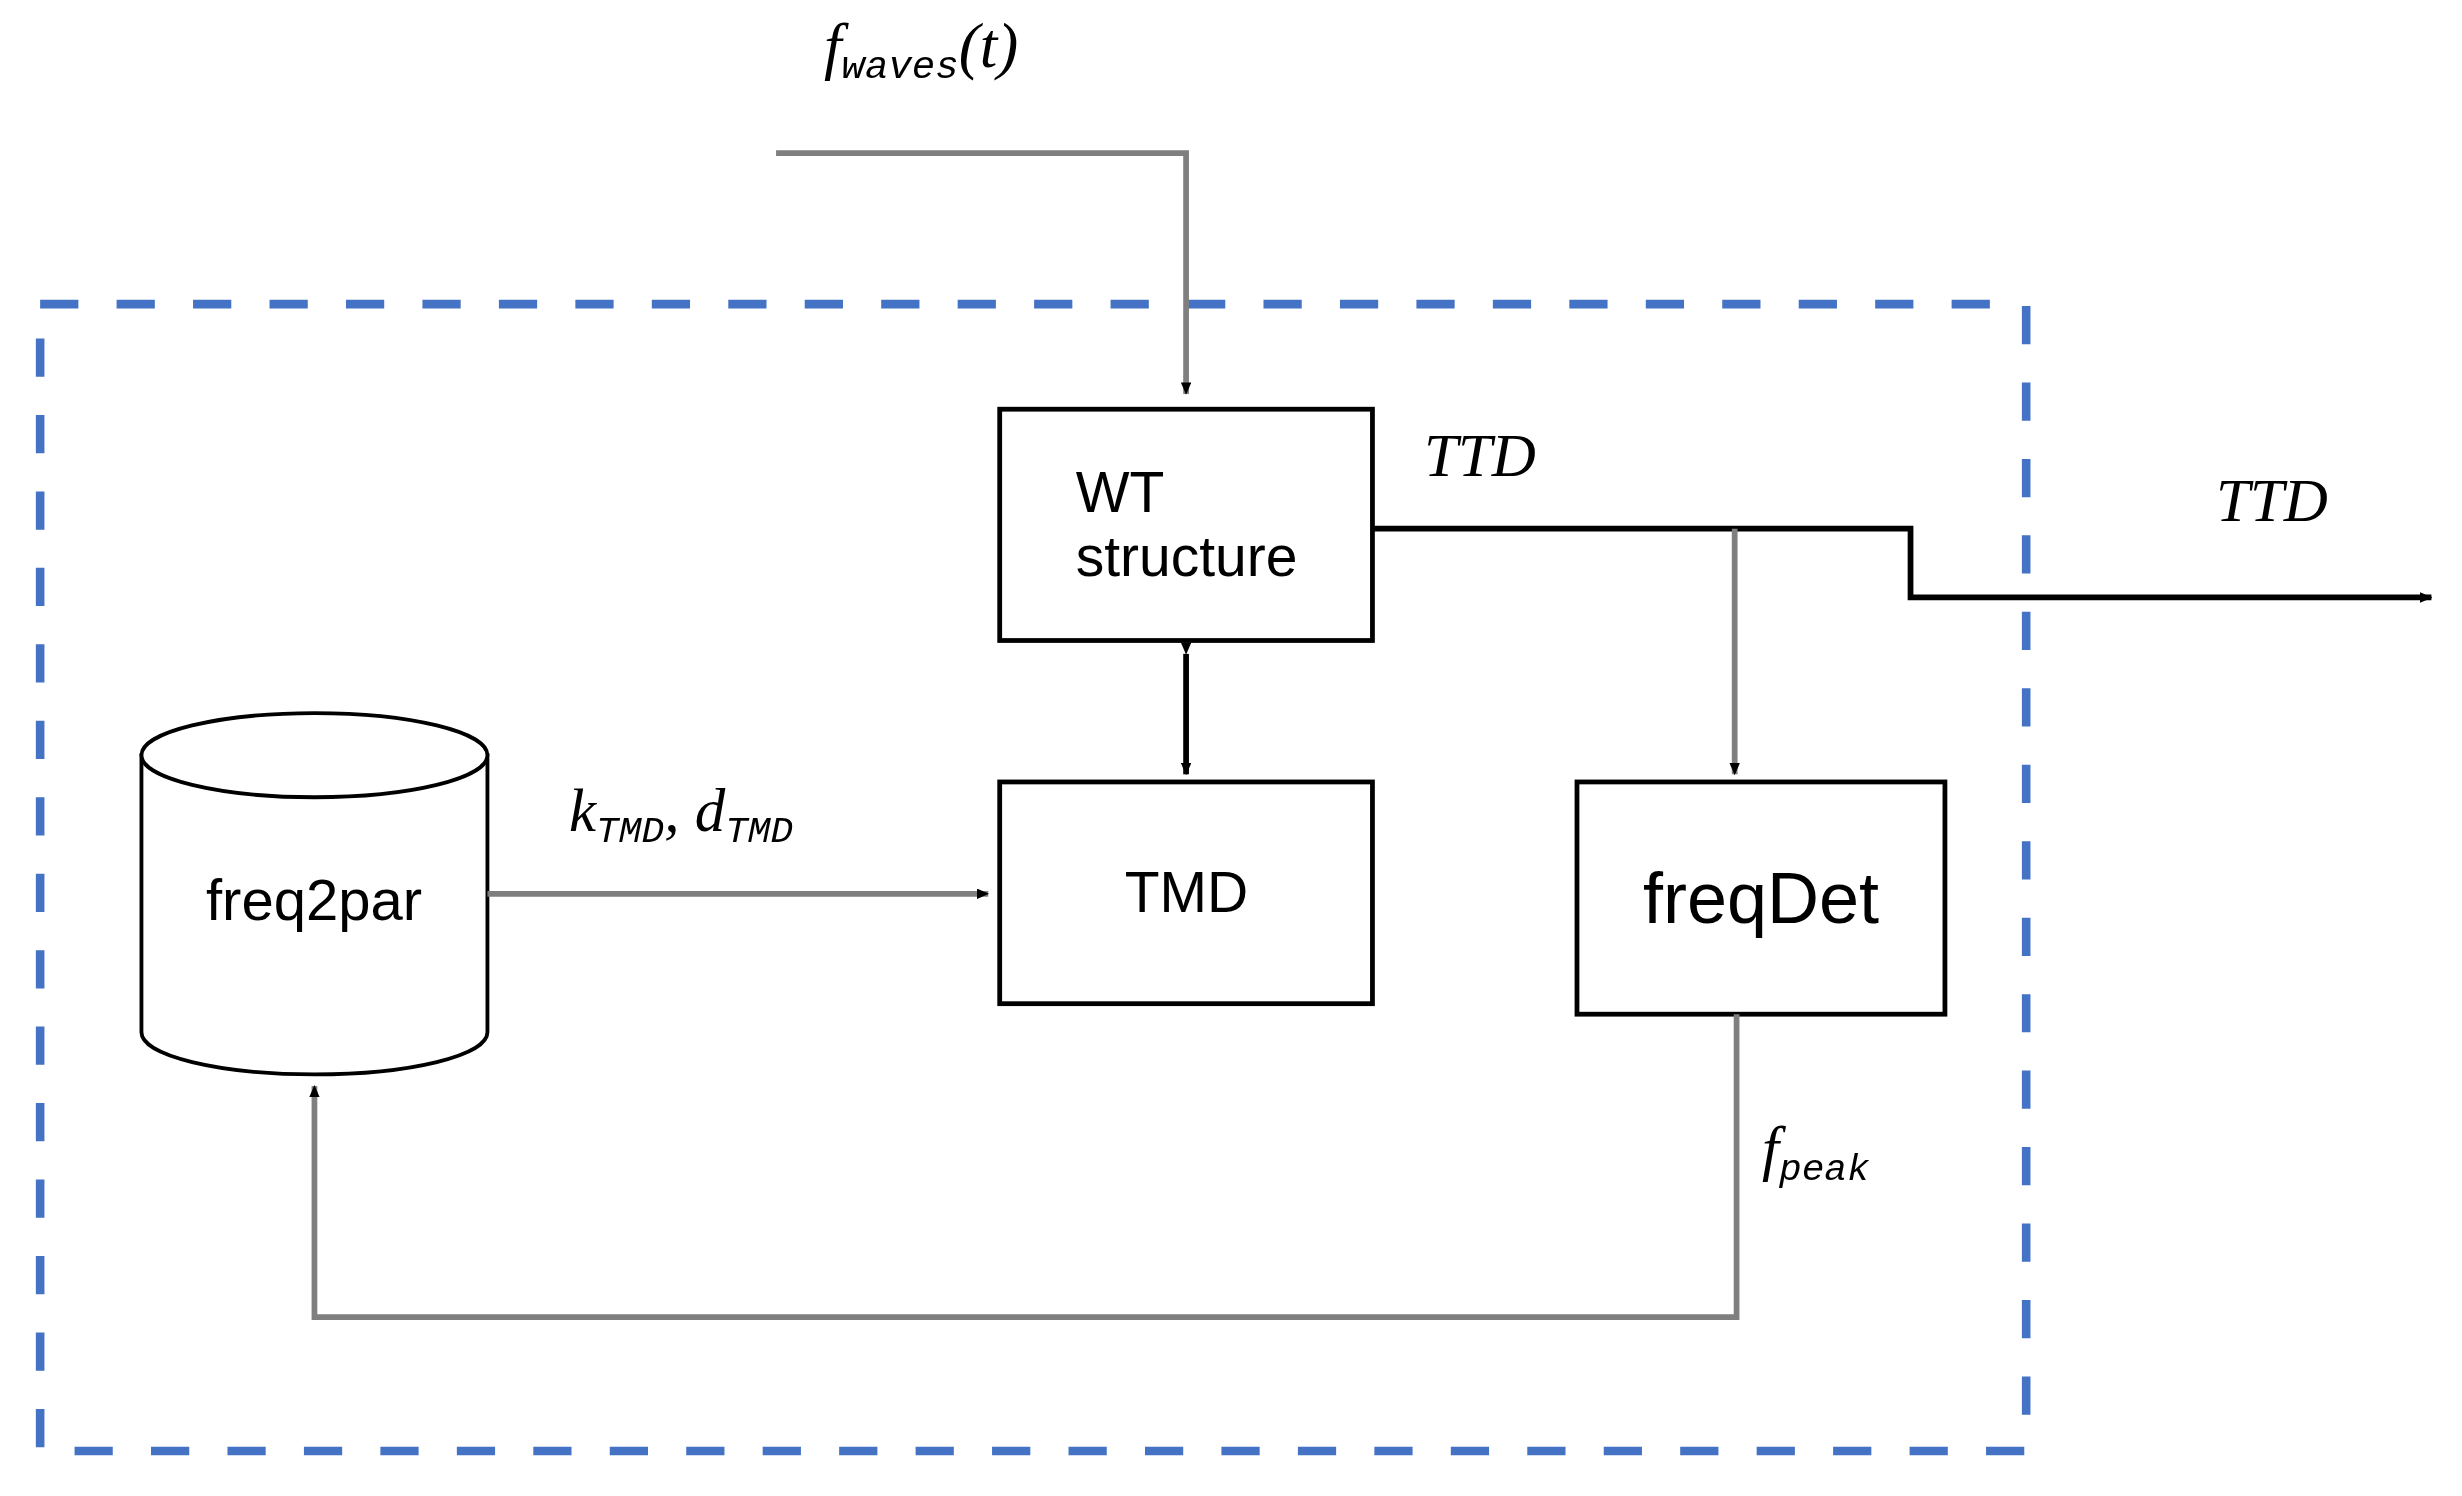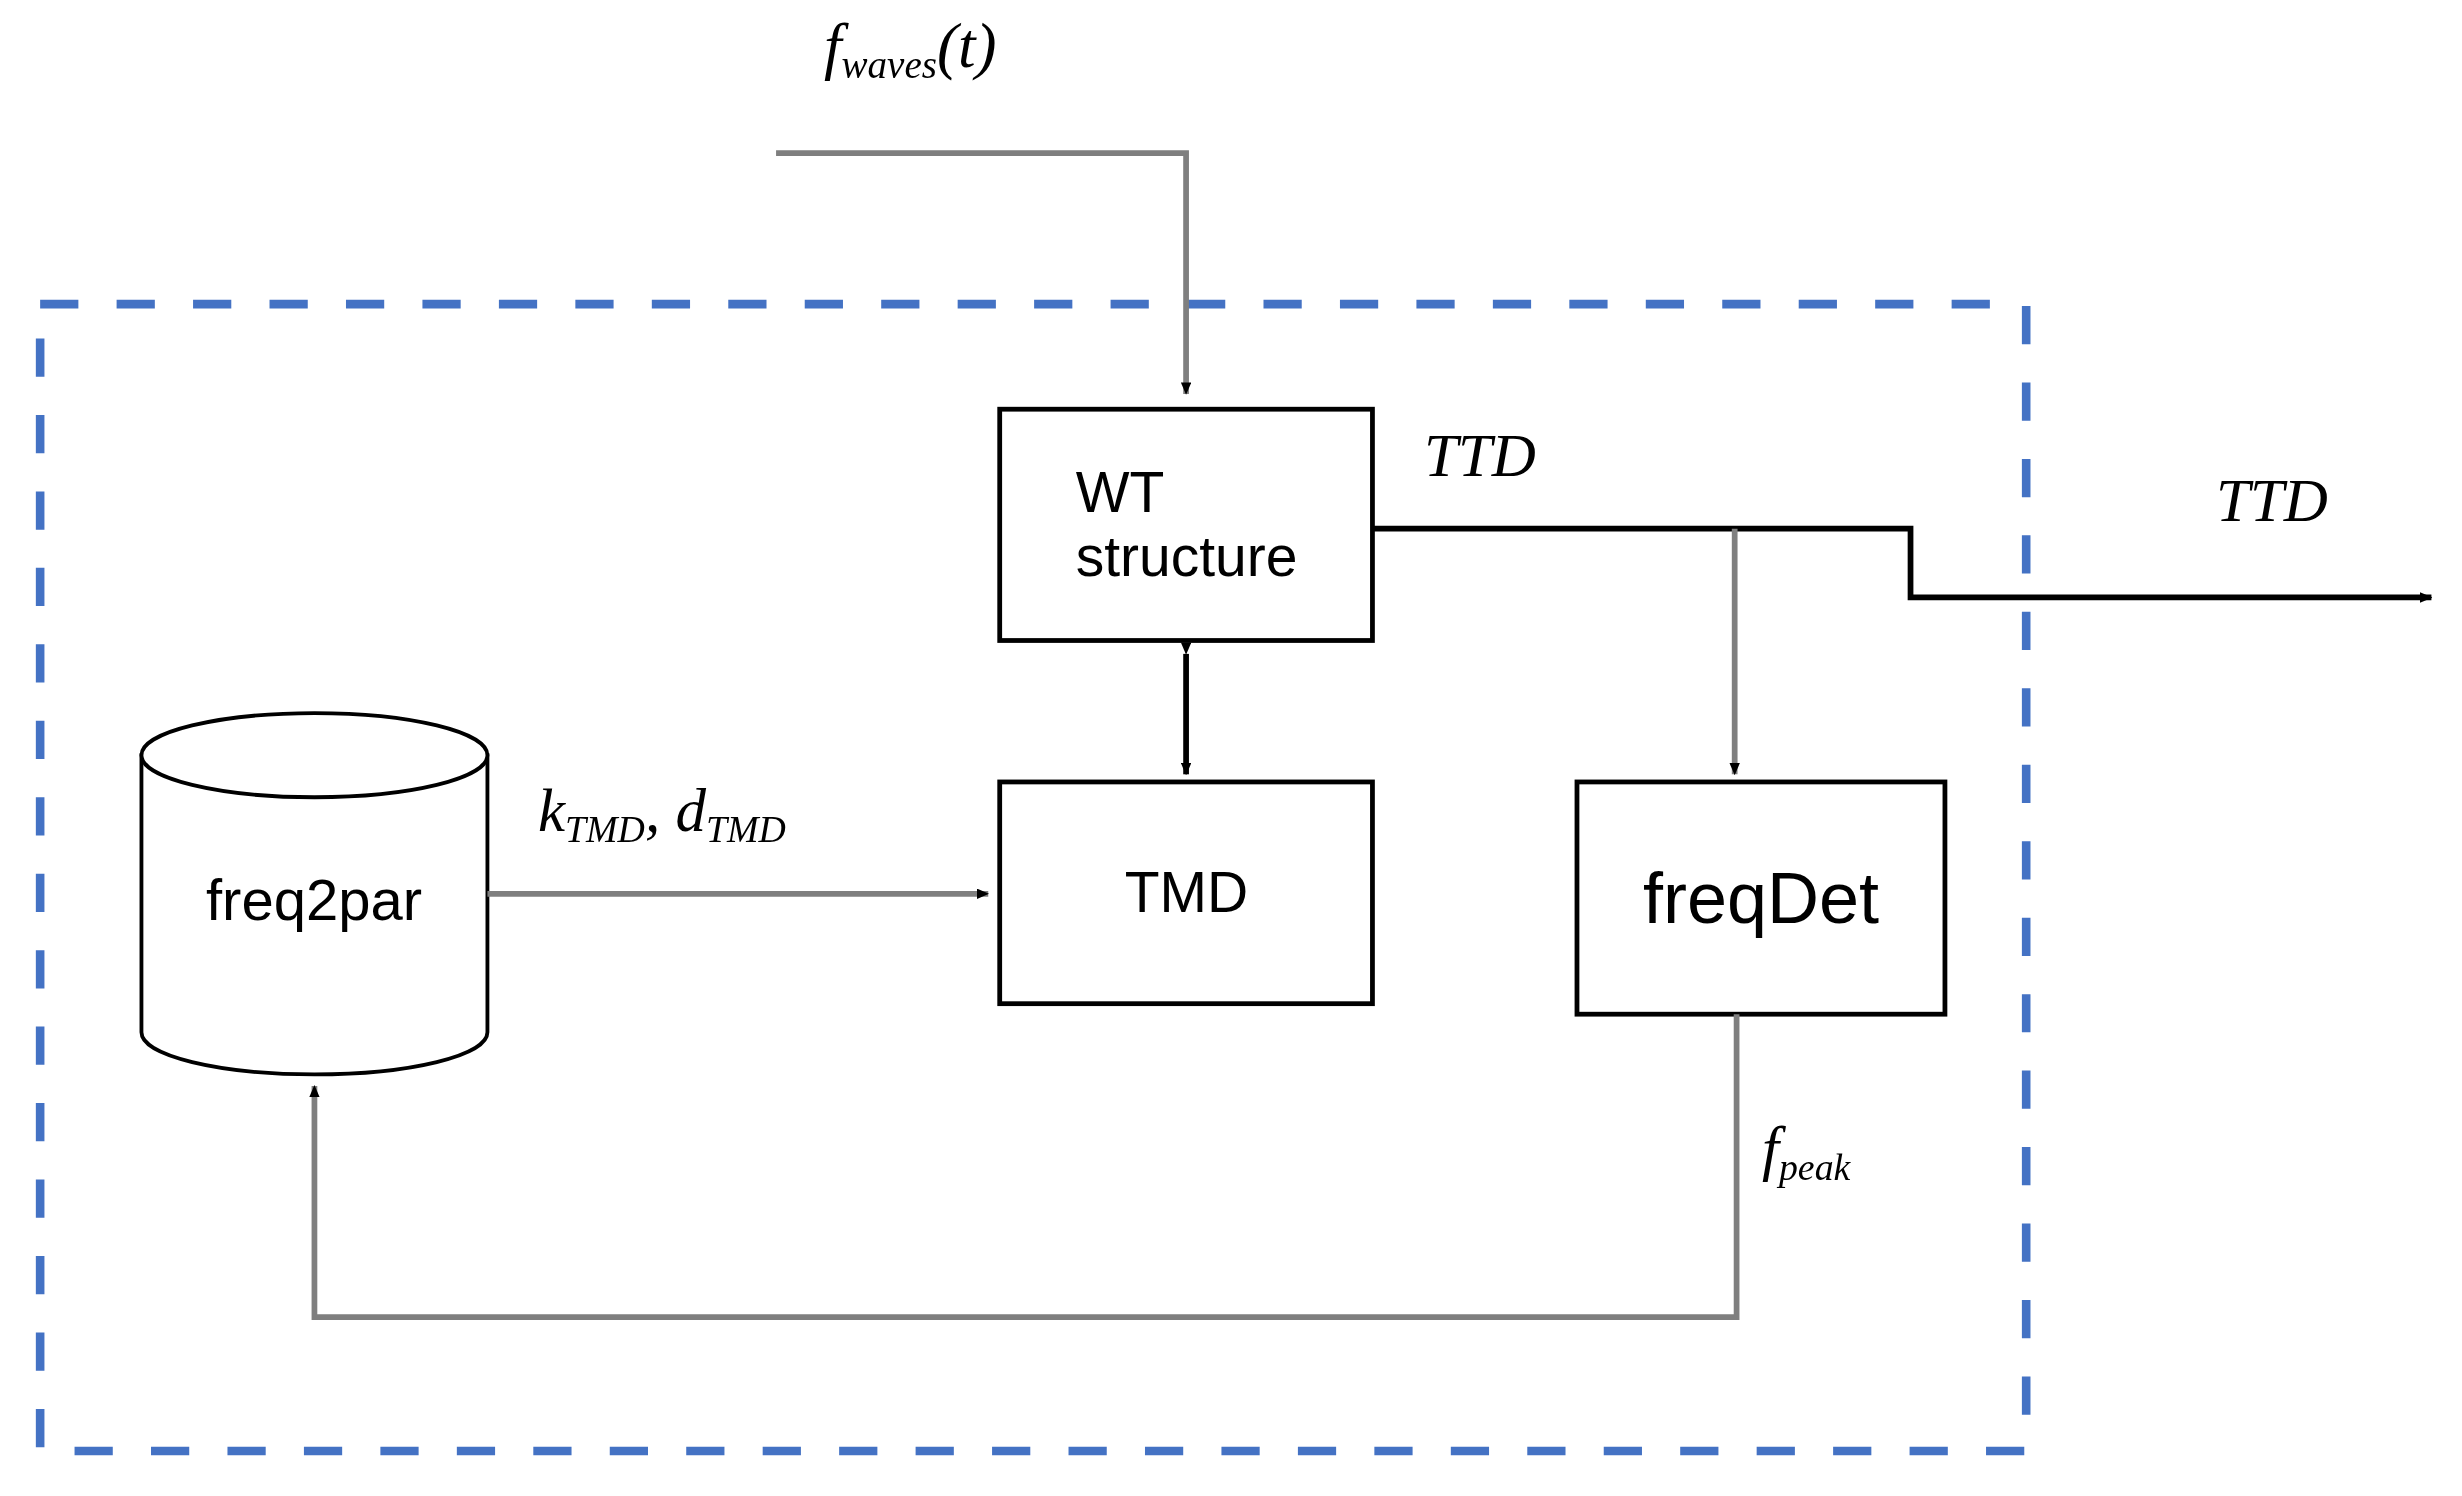--- a/index.html
+++ b/index.html
@@ -43,20 +43,21 @@
     font-family: "Liberation Serif", serif;
     font-style: italic;
     color: #000000;
     white-space: nowrap;
     pointer-events: none;
   }
   .edge-label .sub {
     font-size: 0.62em;
     vertical-align: -0.28em;
     font-style: italic;
+    font-family: Liberation Mono, monospace;
   }
   .edge-label .up {
     font-style: italic;
   }
 </style>
 </head>
 <body>
 
 <div id="diagram-root">
 
@@ -118,21 +119,21 @@
   <div class="node-label" style="left:141px; top:824px; width:346px; height:153px; font-size:58px;">freq2par</div>
 
   <div class="edge-label" style="left:824px; top:9.6px; font-size:63px;">
     <span class="up">f</span><span class="sub">waves</span><span class="up">(t)</span>
   </div>
 
   <div class="edge-label" style="left:1424px; top:421px; font-size:61px;">TTD</div>
 
   <div class="edge-label" style="left:2216px; top:466px; font-size:61px;">TTD</div>
 
-  <div class="edge-label" style="left:538px; top:776px; font-size:61px;">
+  <div class="edge-label" style="left:569px; top:776px; font-size:61px;">
     <span class="up">k</span><span class="sub">TMD</span><span class="up">, </span><span class="up">d</span><span class="sub">TMD</span>
   </div>
 
   <div class="edge-label" style="left:1762px; top:1092px; font-size:61px;margin-top:22px;">
     <span class="up">f</span><span class="sub">peak</span>
   </div>
 
 </div>
 
 

